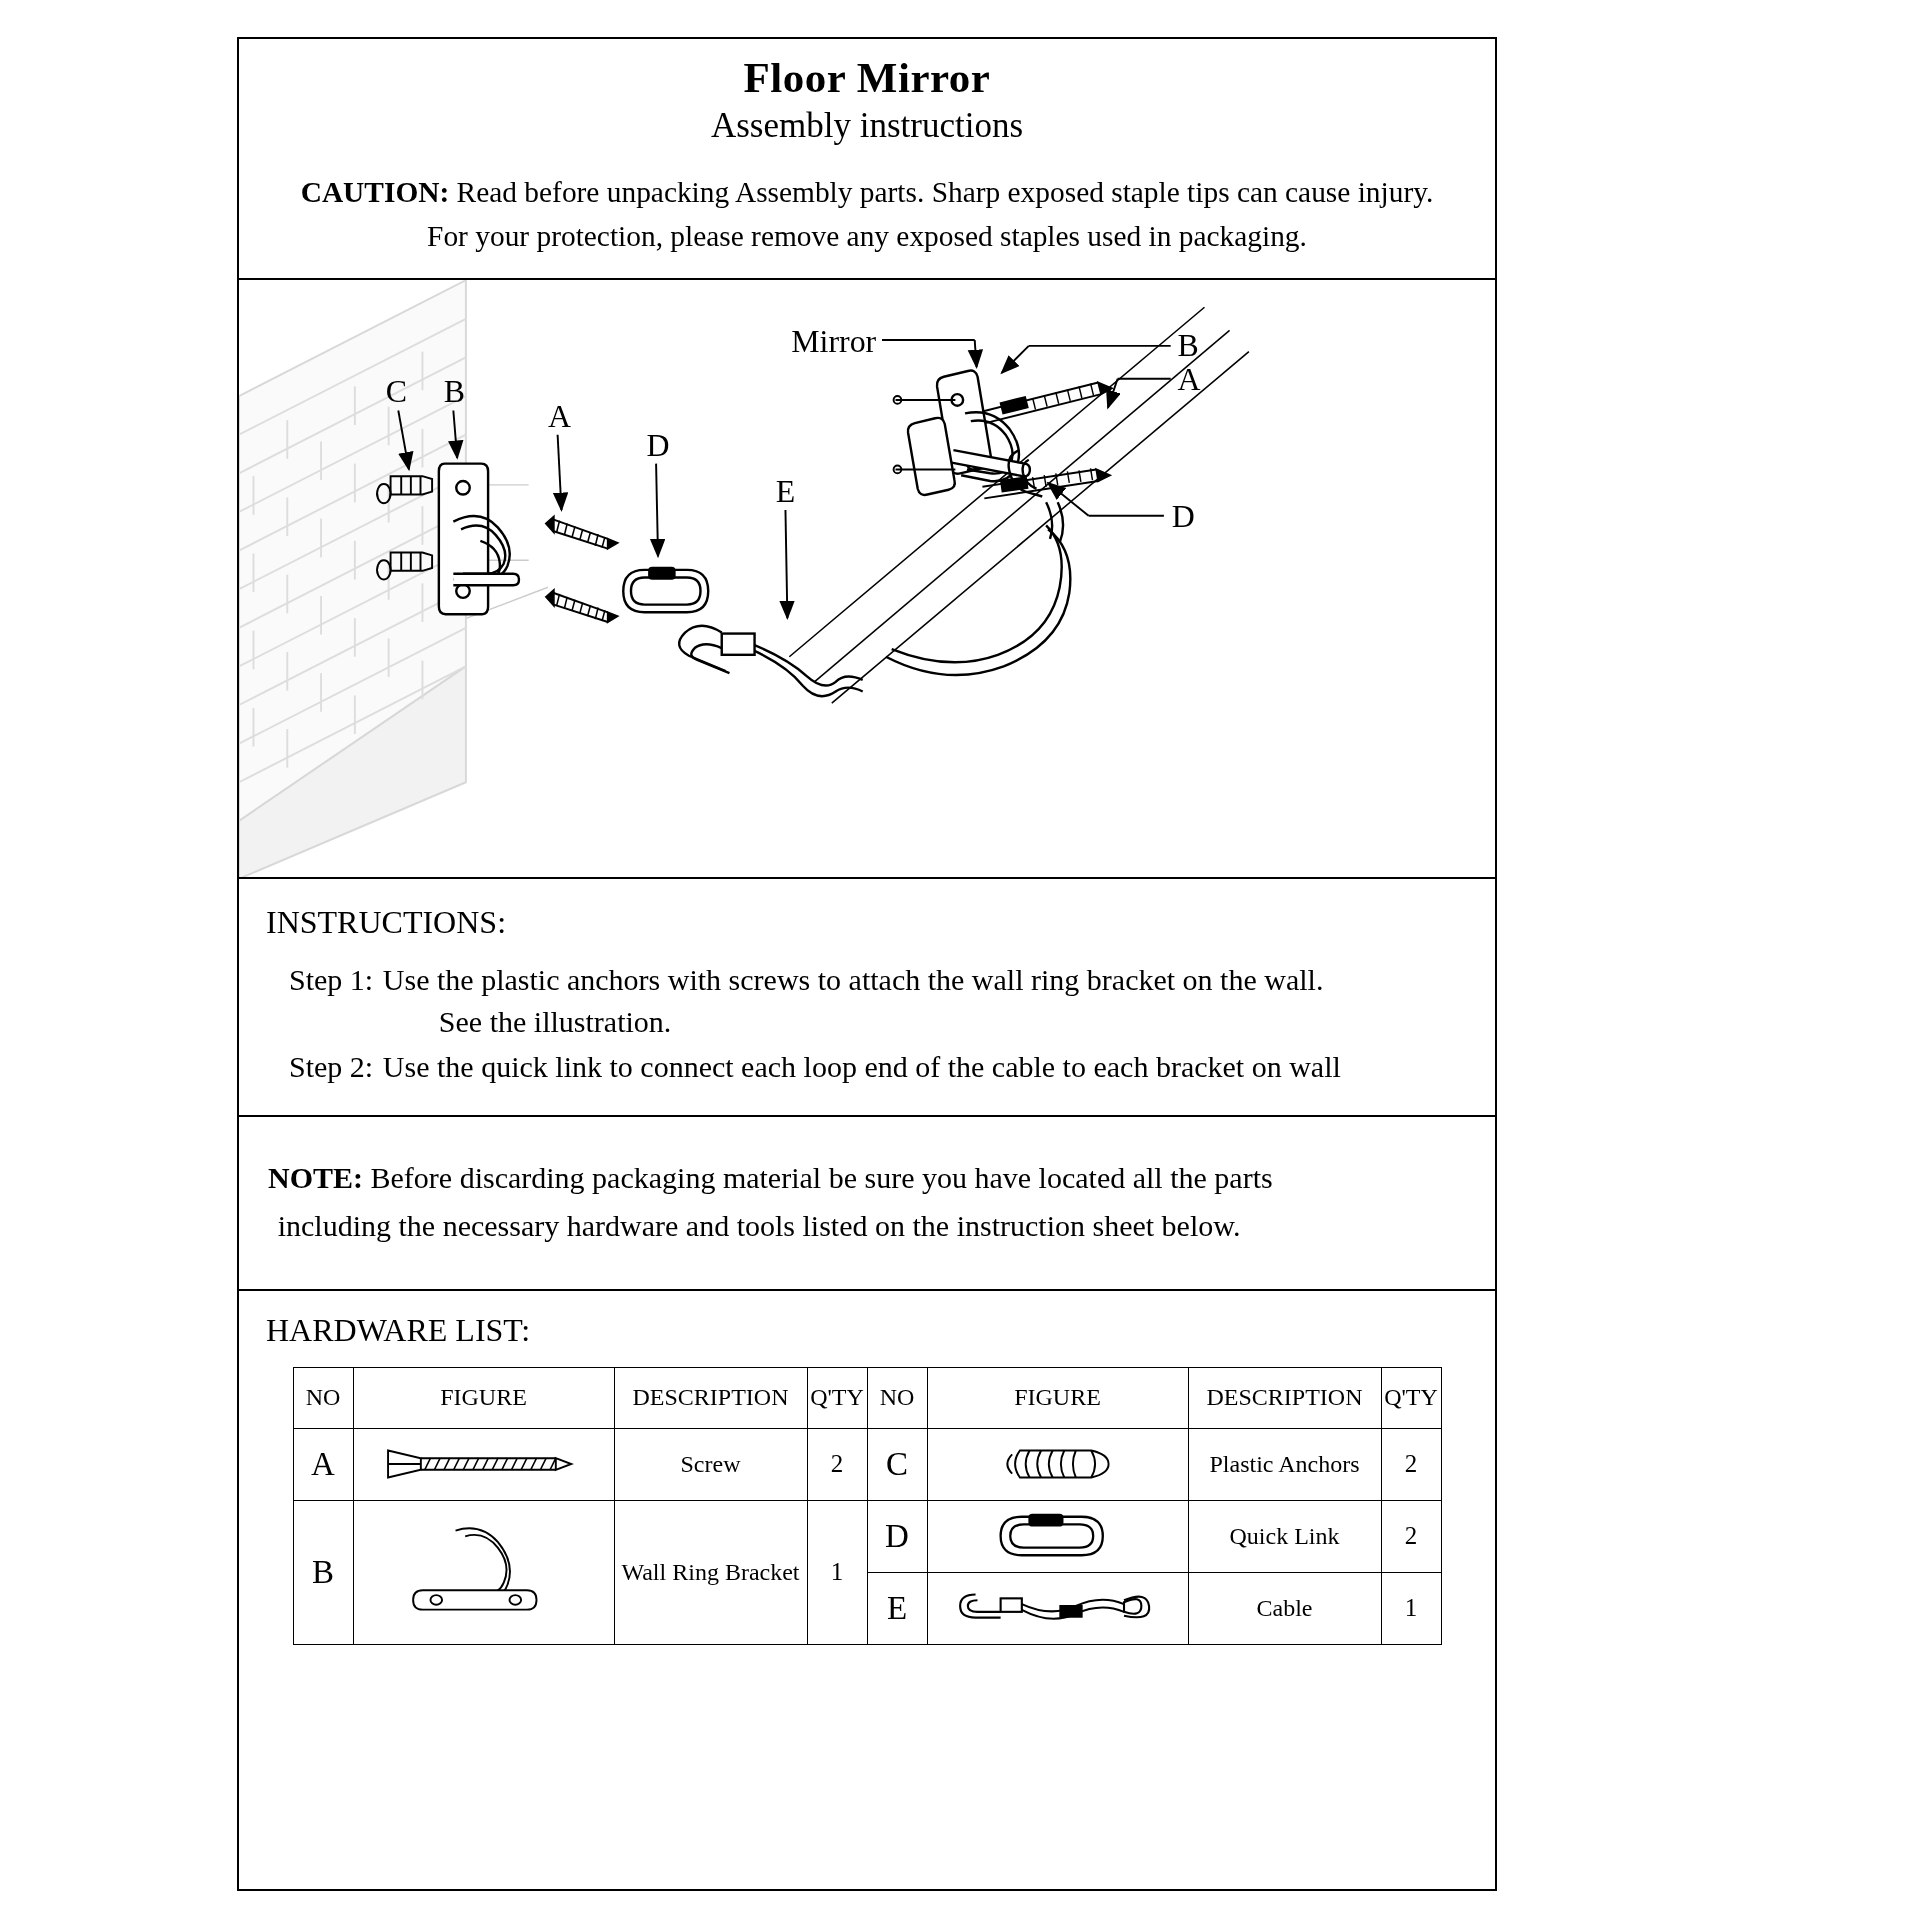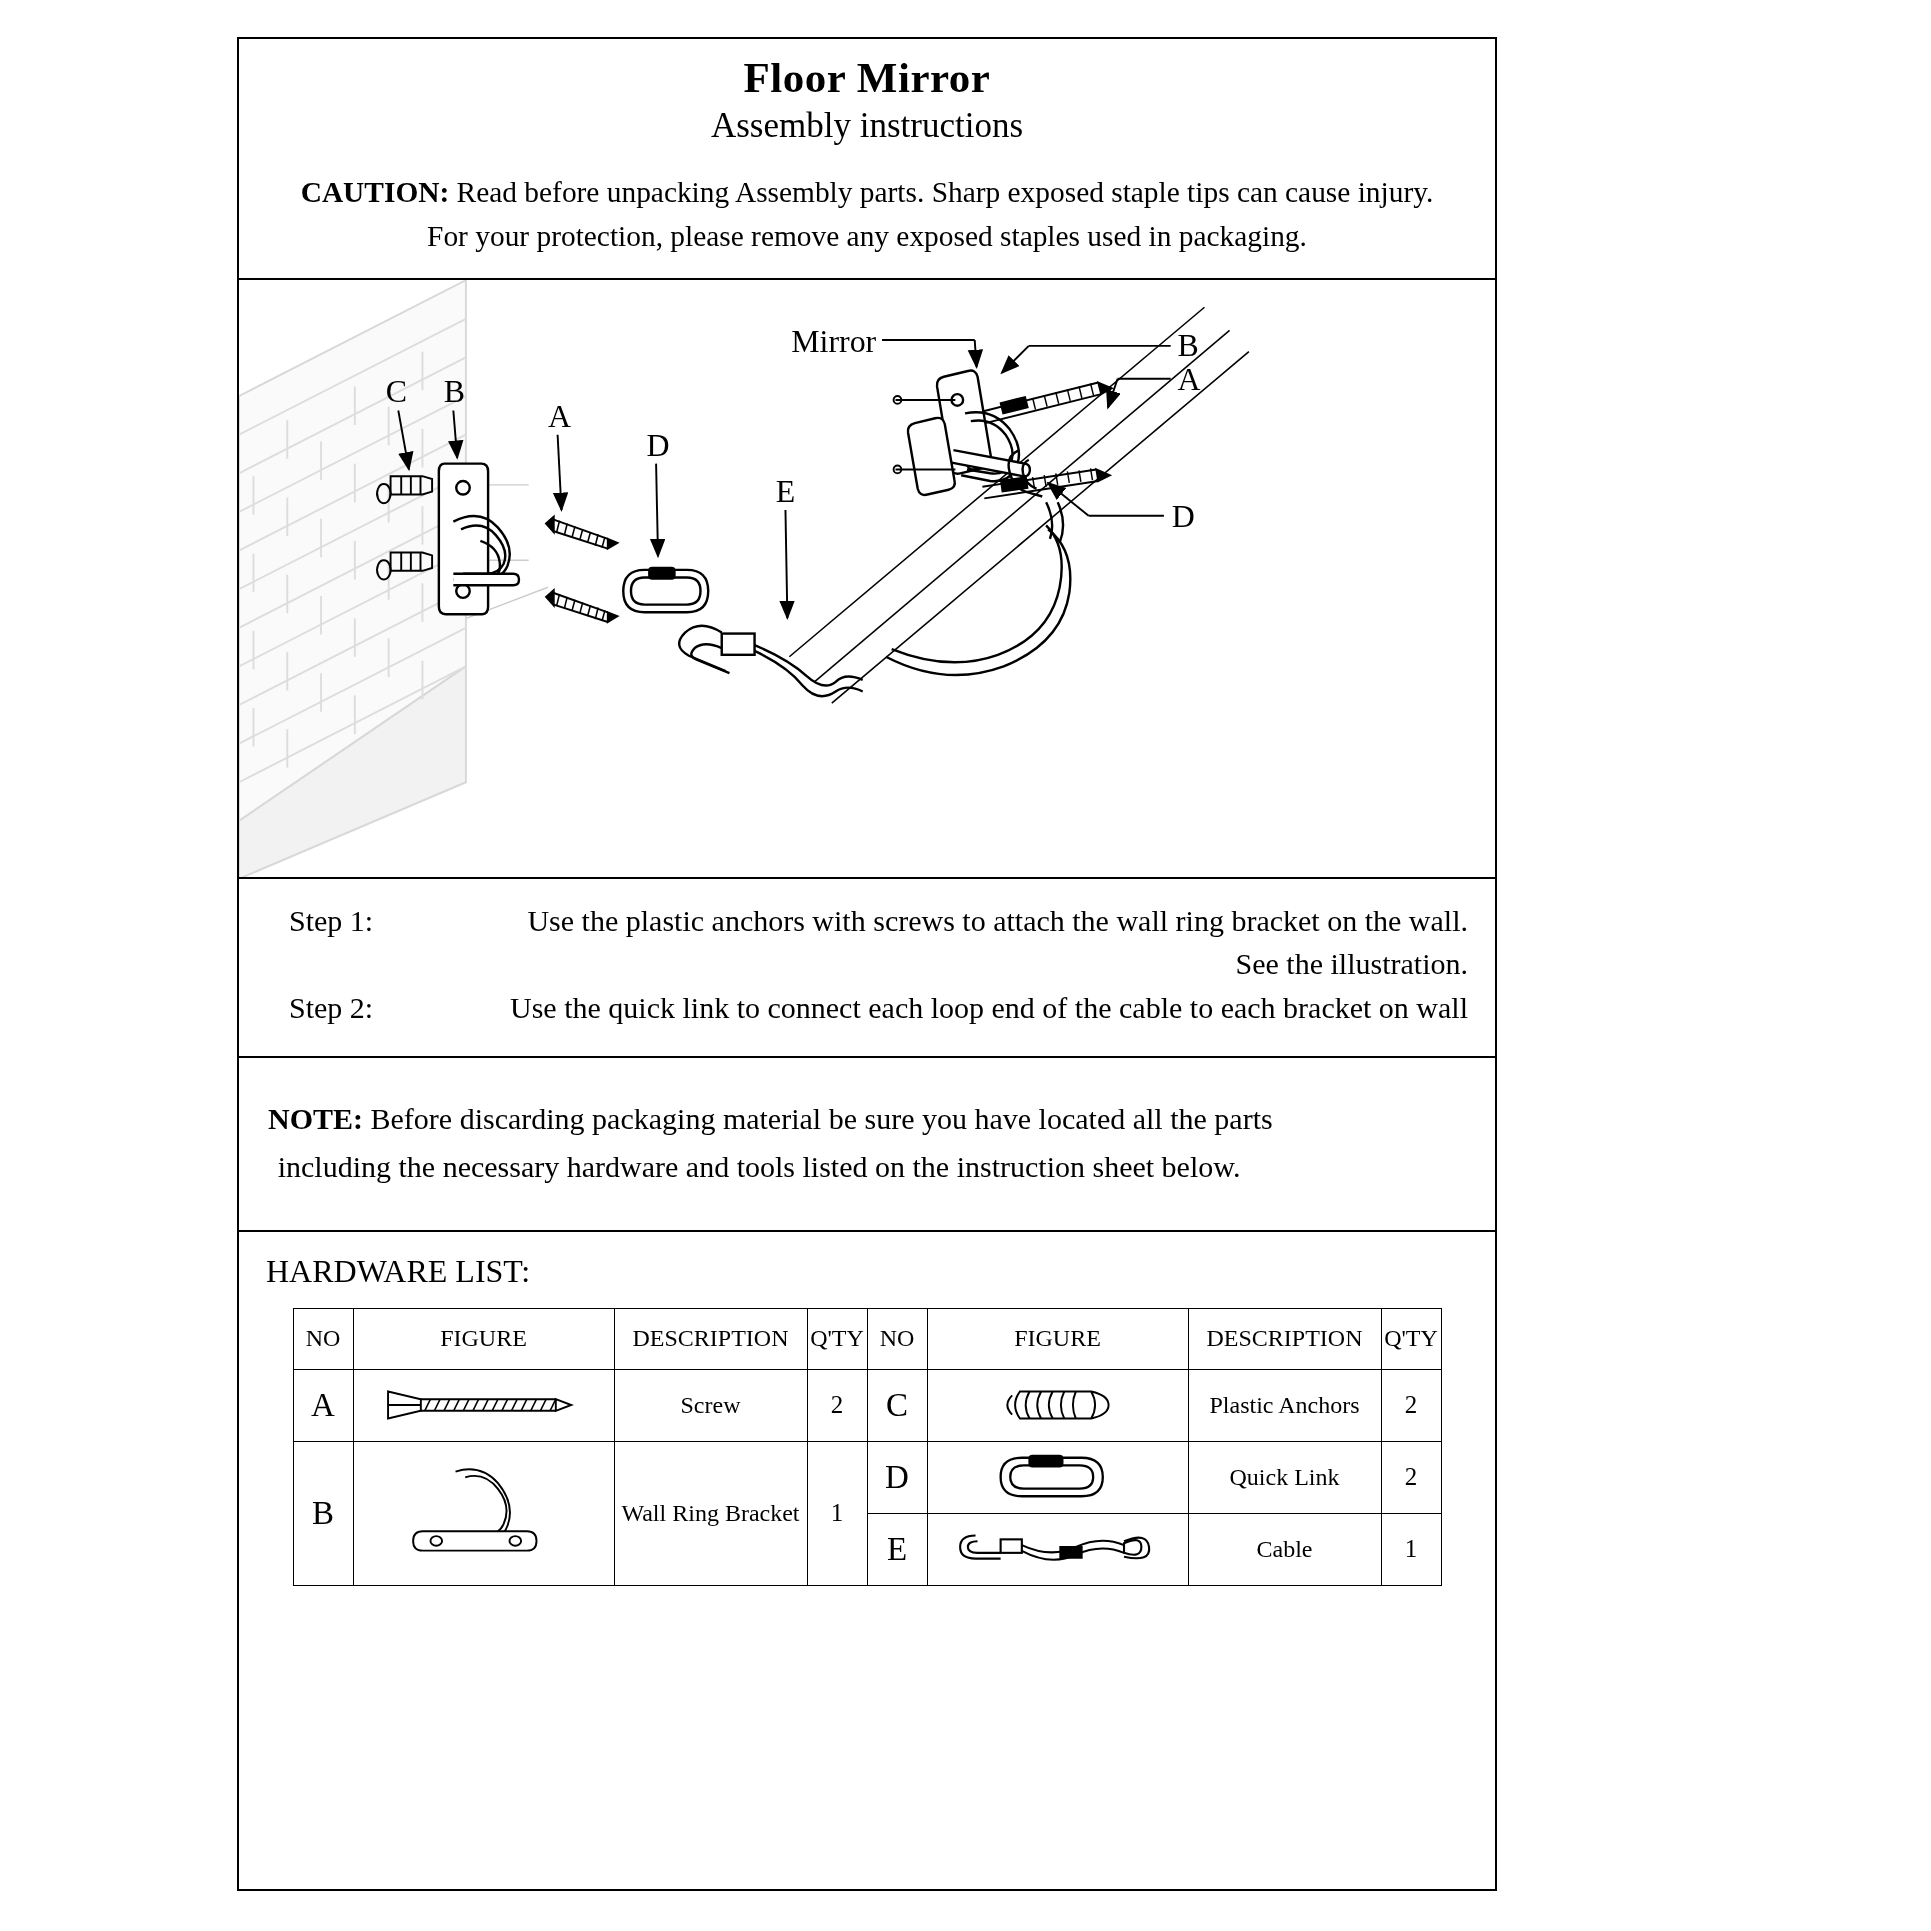--- a/index.html
+++ b/index.html
@@ -63,21 +63,20 @@
   .instructions {
     padding: 21px 27px 25px 27px;
     font-size: 30px;
     line-height: 1.42;
   }
   .inst-head { margin-bottom: 13.5px; font-size: 32px; }
   .step {
     display: flex;
     margin-bottom: 1.9px;
     padding-left: 23px;
-    text-align: right;
   }
   .step-label { white-space: nowrap; padding-right: 9.7px; }
   .step-body { flex: 1; }
   .step-body .indent { display: block; padding-left: 56px; }
 
   
   .note {
     padding: 37px 33px 39px 29px;
     font-size: 30px;
     line-height: 1.6;
@@ -351,20 +350,21 @@
         <text x="556" y="230">E</text>
         <text x="572" y="74">Mirror</text>
         <text x="972" y="78">B</text>
         <text x="972" y="114">A</text>
         <text x="966" y="256">D</text>
       </g>
     </svg>
   </div>
 
   <div class="section instructions">
+    <div class="inst-head">INSTRUCTIONS:</div>
 
     <div class="step">
       <span class="step-label">Step 1:</span>
       <span class="step-body">
         <span>Use the plastic anchors with screws to attach the wall ring bracket on the wall.</span>
         <span class="indent">See the illustration.</span>
       </span>
     </div>
 
     <div class="step">

